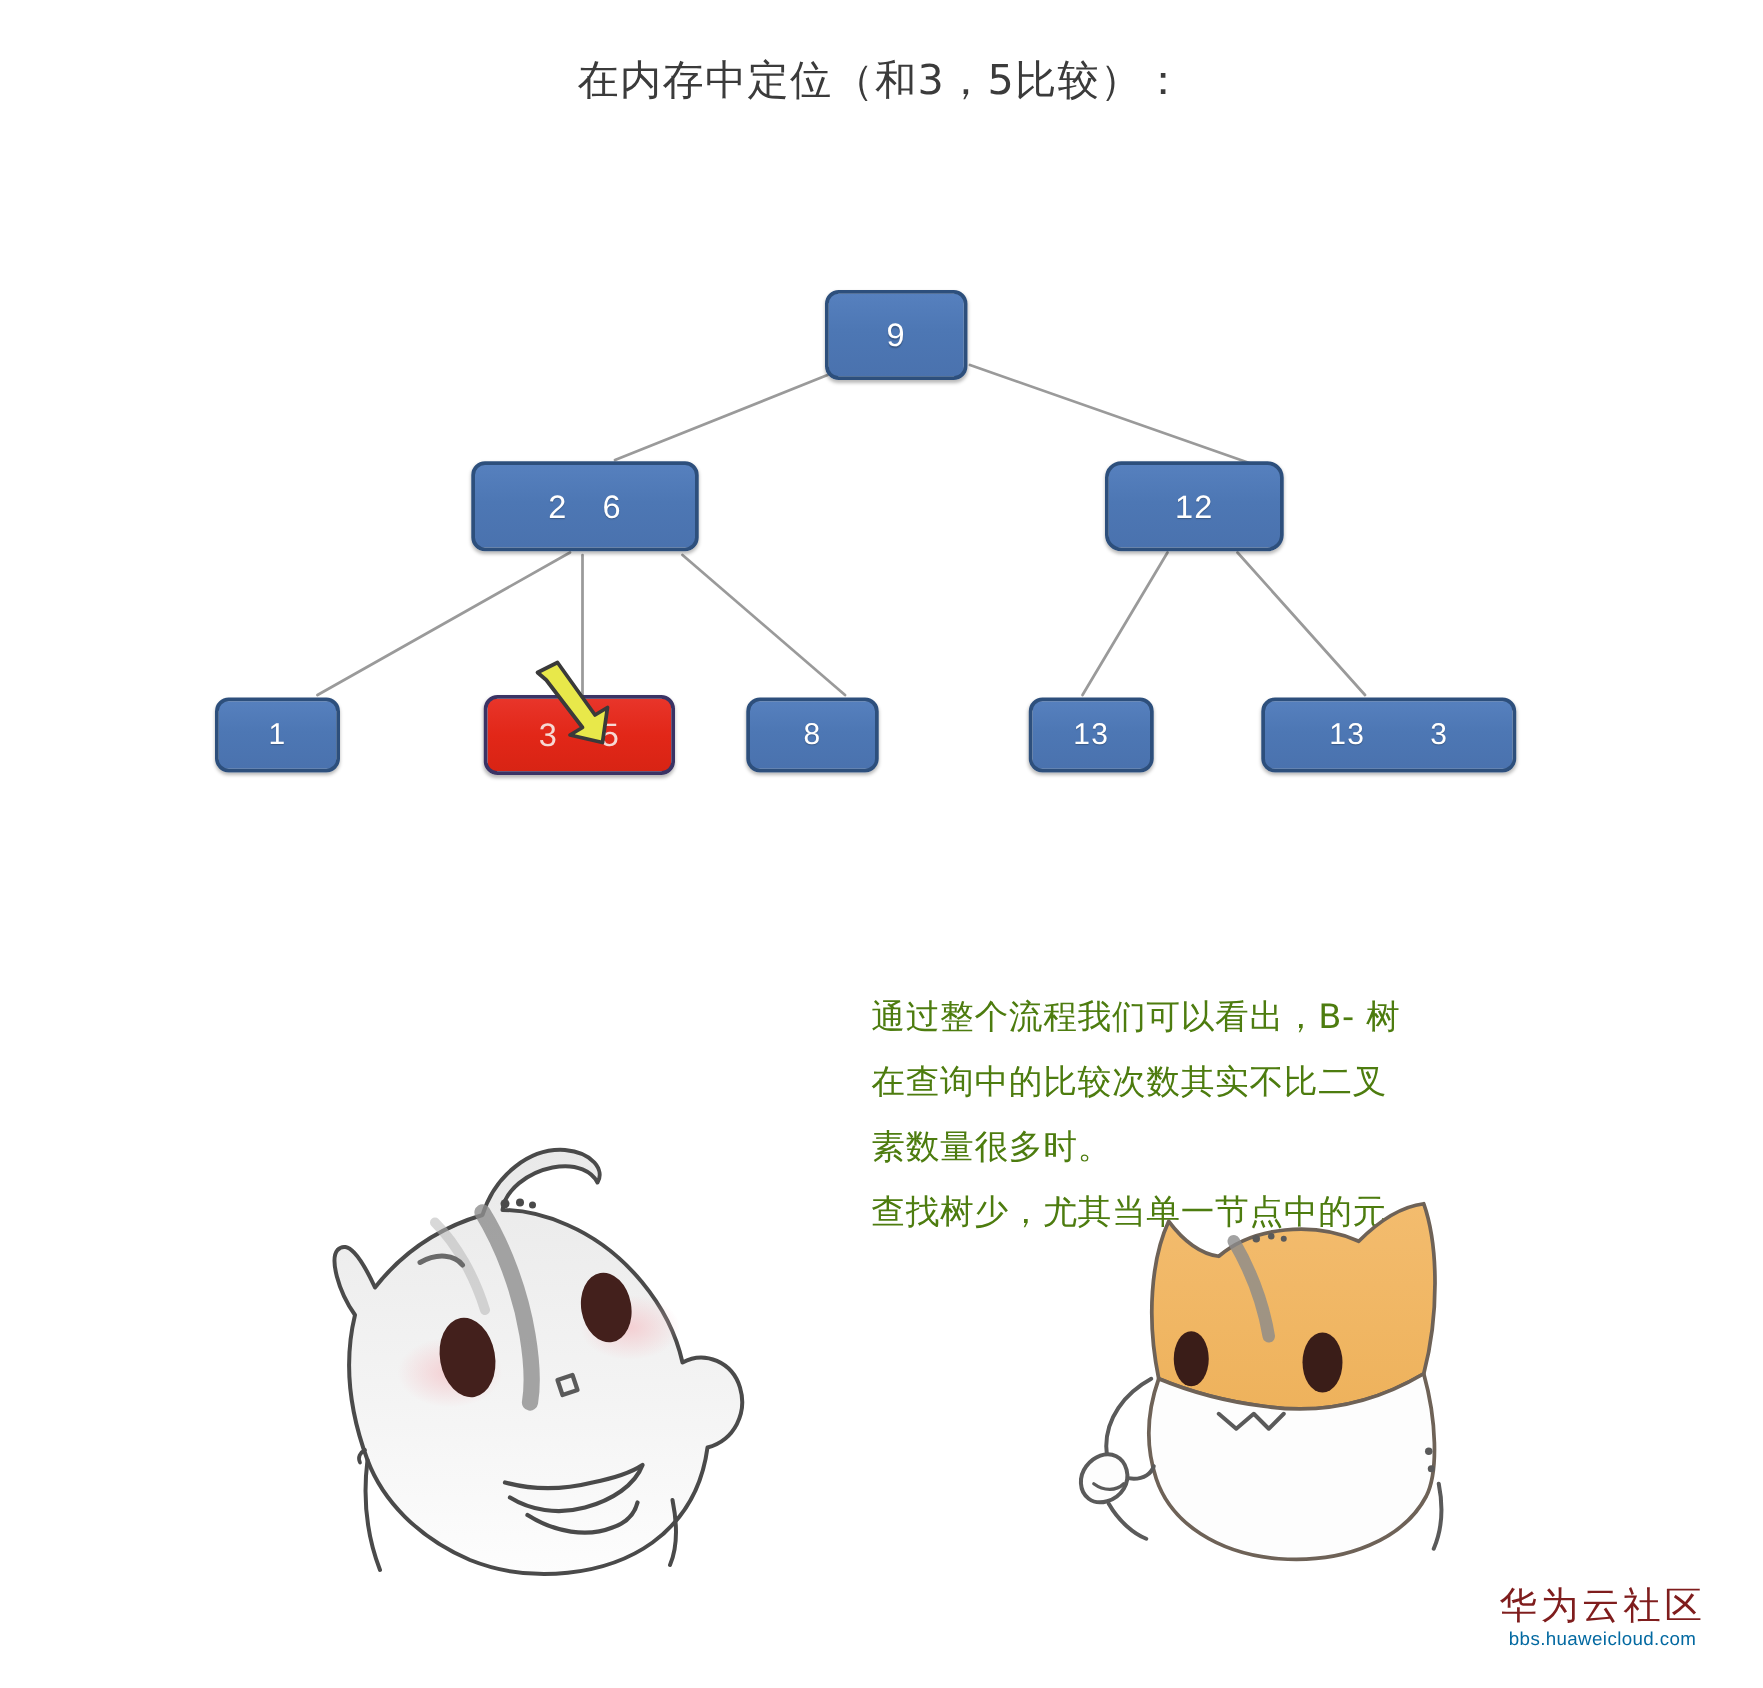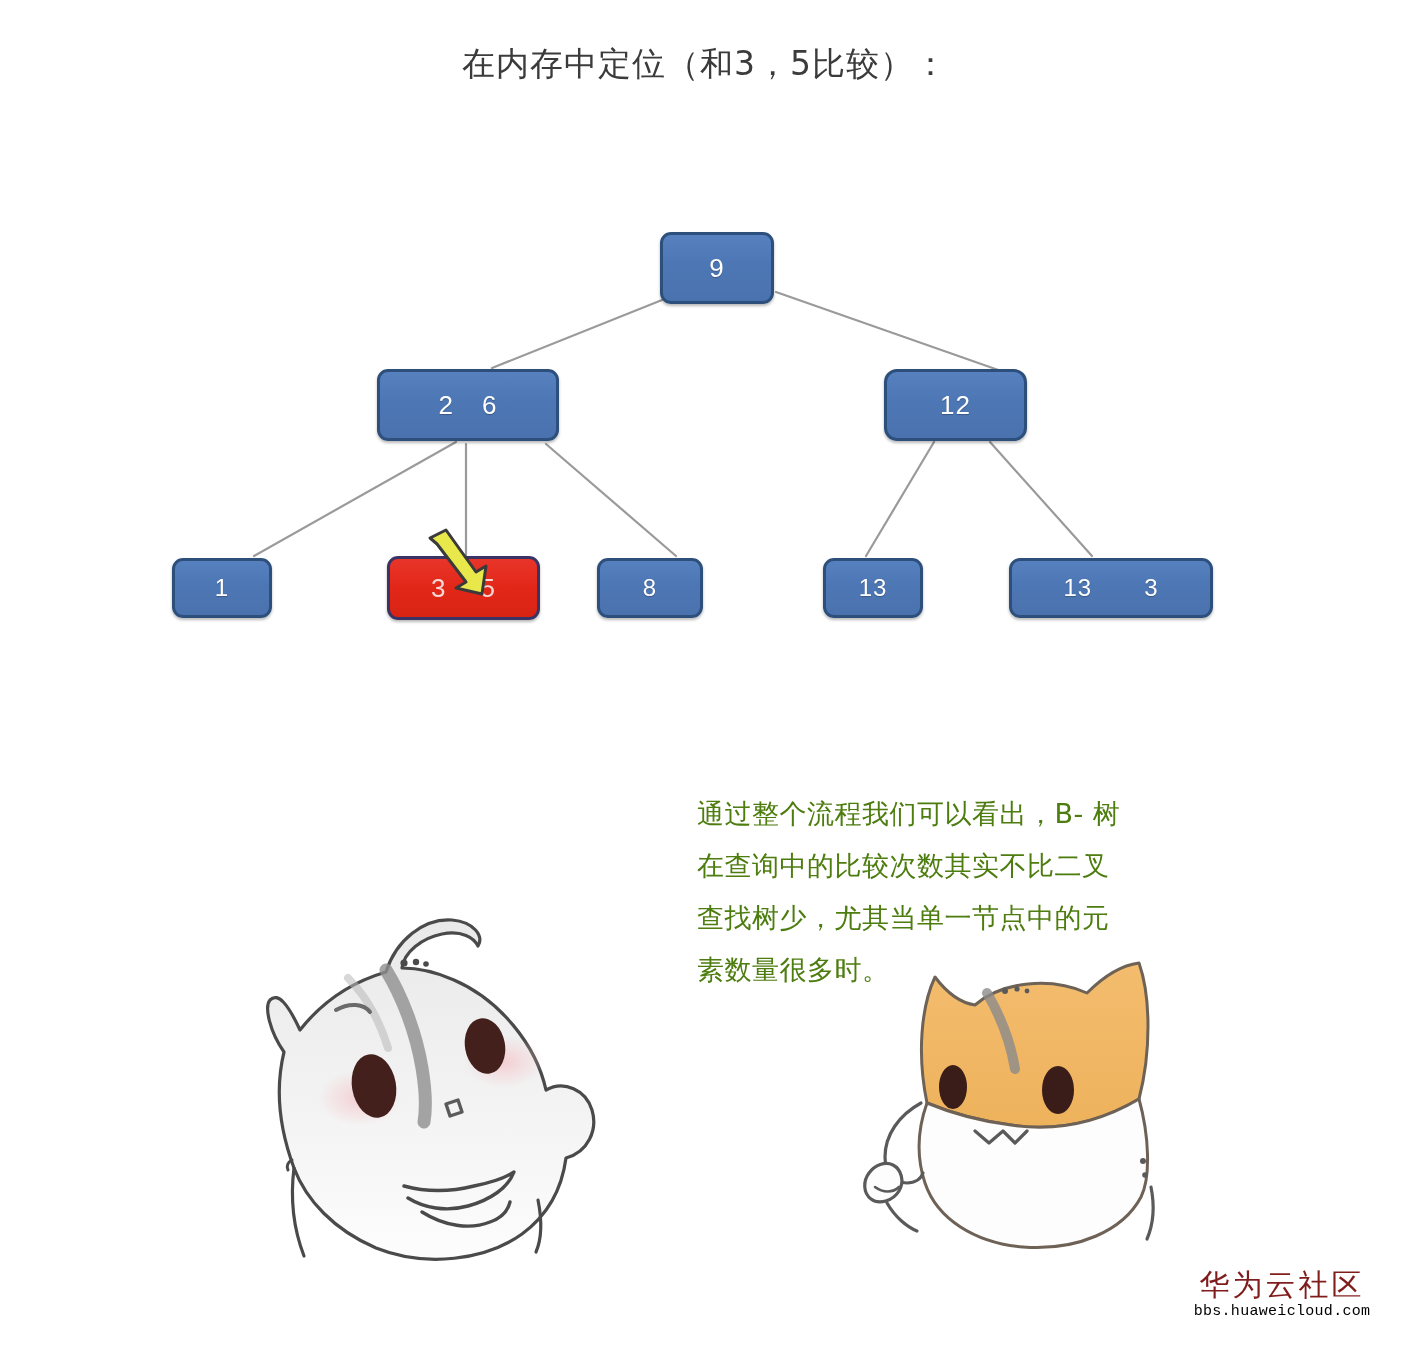--- a/index.html
+++ b/index.html
@@ -126,23 +126,23 @@
   }
   #watermark-title {
     font-size: 30px;
     color: #7f1d1d;
     letter-spacing: 3px;
     font-family: "DejaVu Sans", "Liberation Sans", sans-serif;
     line-height: 34px;
   }
   #watermark-url {
     font-size: 15px;
-    color: #000000;
+    color: #0369a1;
     letter-spacing: 0.3px;
-    font-family: Liberation Mono, monospace;
+    font-family: Liberation Sans, sans-serif;
     line-height: 20px;
   }
 </style>
 </head>
 <body>
 
 <div id="page-title">在内存中定位（和3，5比较）：</div>
 
 <div id="tree-diagram">
 
@@ -210,22 +210,22 @@
   </div>
 
   <svg id="search-arrow" viewBox="0 0 70 72" xmlns="http://www.w3.org/2000/svg">
     <polygon points="6,10 22,2 52,44 62,38 58,66 32,60 42,54 13,16" fill="#e8e84a" stroke="#3a3a3a" stroke-width="3" stroke-linejoin="round"></polygon>
   </svg>
 </div>
 
 <div id="caption-block">
   <div>通过整个流程我们可以看出，B- 树</div>
   <div>在查询中的比较次数其实不比二叉</div>
+  <div>素数量很多时。</div>
   <div>查找树少，尤其当单一节点中的元</div>
-  <div>素数量很多时。</div>
 </div>
 
 <svg class="hamster" id="hamster-gray" viewBox="0 0 410 385" xmlns="http://www.w3.org/2000/svg">
   <defs>
     <radialGradient id="blushL" cx="50%" cy="50%" r="50%">
       <stop offset="0%" stop-color="#f4c9cd" stop-opacity="0.85"></stop>
       <stop offset="100%" stop-color="#f4c9cd" stop-opacity="0"></stop>
     </radialGradient>
     <linearGradient id="grayBody" x1="0" y1="0" x2="0" y2="1">
       <stop offset="0%" stop-color="#e9e9e9"></stop>

